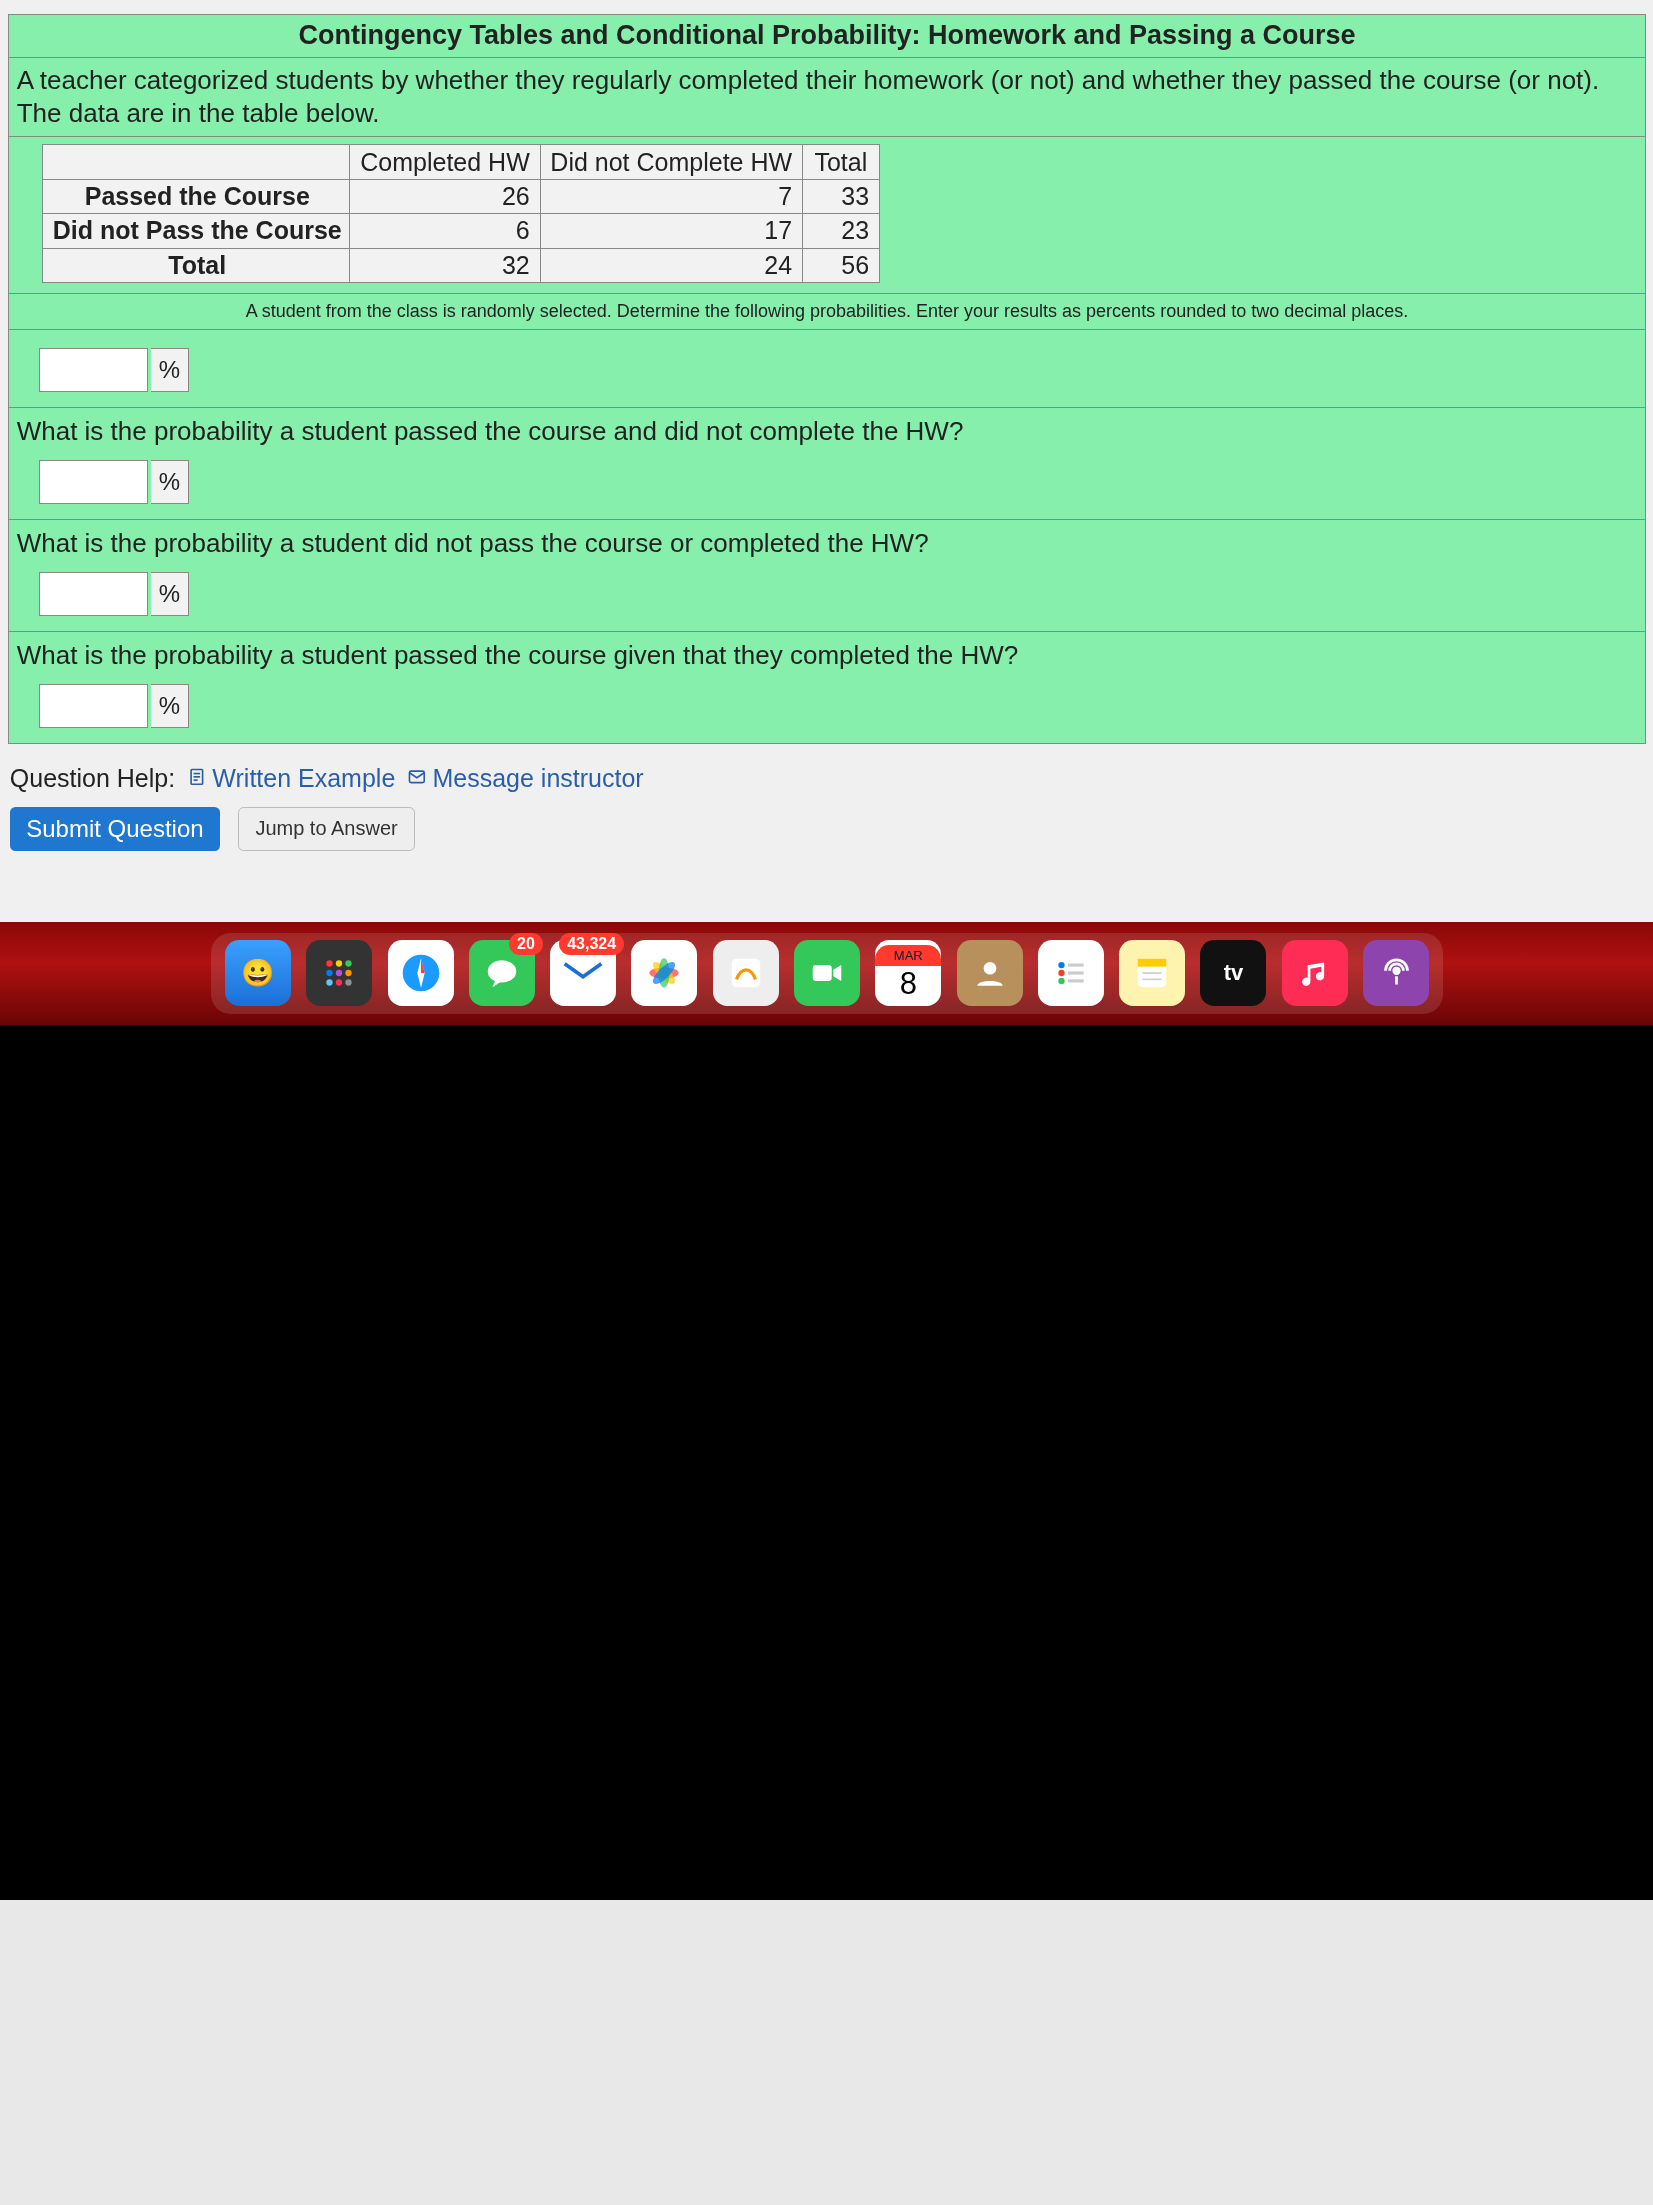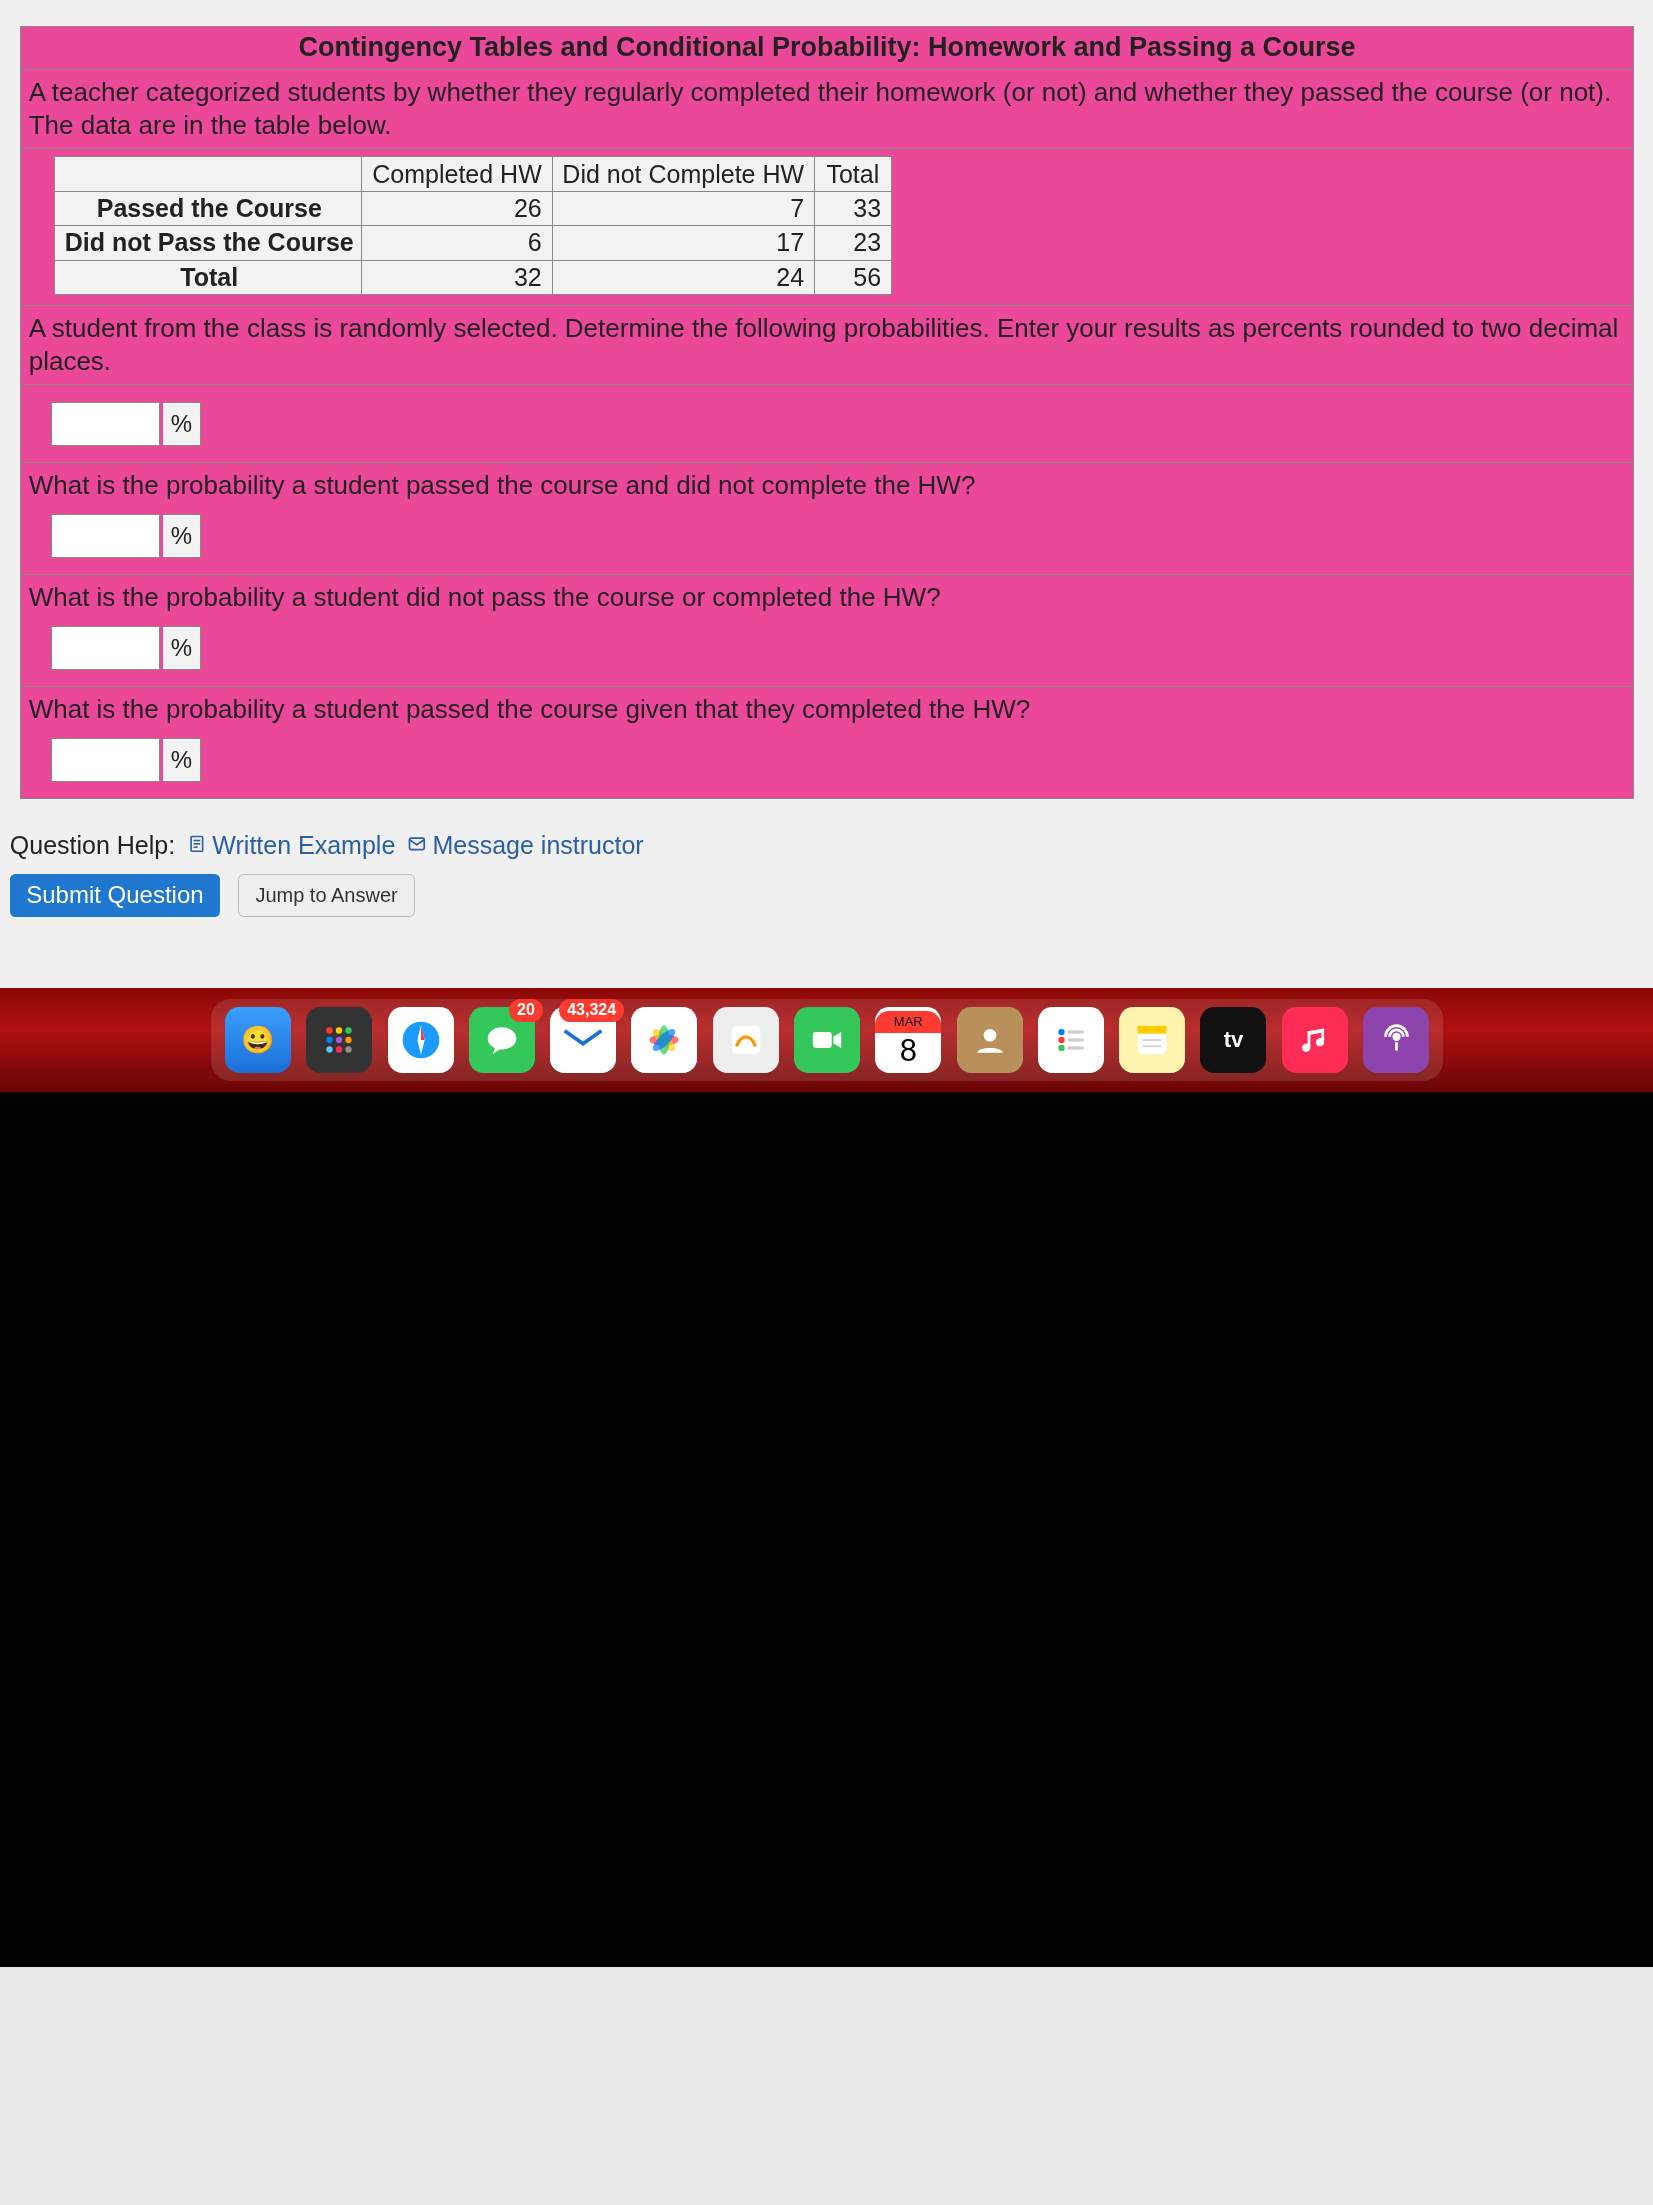--- a/index.html
+++ b/index.html
@@ -10,22 +10,22 @@
     width: 1654px;
     height: 2205px;
     overflow: hidden;
   }
   .screen {
     background: #f0f0f0;
     padding: 5.5px 0 0 0;
   }
   .card {
     border: 1.6px solid #888;
-    margin: 20px;
-    background: #ec4899;
+    margin: 8px;
+    background: #86efac;
   }
   .title-cell {
     border-bottom: 1.6px solid #888;
     padding: 5.5px 6.6px;
     font-size: 27px;
     font-weight: 700;
     text-align: center;
   }
   .intro-cell {
     border-bottom: 1.6px solid #888;
@@ -45,22 +45,23 @@
     border: 1.6px solid #888;
     padding: 2.2px 9.8px;
     background: #f2f2f2;
   }
   table.data th { font-weight: 400; text-align: center; }
   table.data td.rowlabel { text-align: center; padding-right: 7.7px; font-weight: bold; }
   table.data td.num { text-align: right; min-width: 77px; }
   .instr-cell {
     border-bottom: 1.6px solid #888;
     padding: 6.6px 7.7px;
-    font-size: 26px;
+    font-size: 18px;
     line-height: 1.25;
+    text-align: center;
   }
   .q-cell {
     border-bottom: 1.6px solid #888;
     padding: 7.7px 7.7px 15.3px 7.7px;
     font-size: 26px;
   }
   .q-cell:last-child { border-bottom: none; }
   .q-text { margin-bottom: 13px; }
   .answer-row {
     display: flex;

